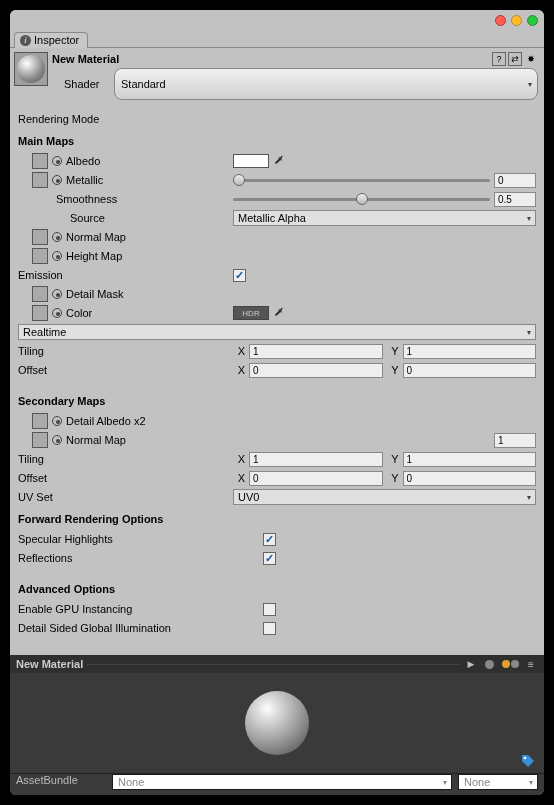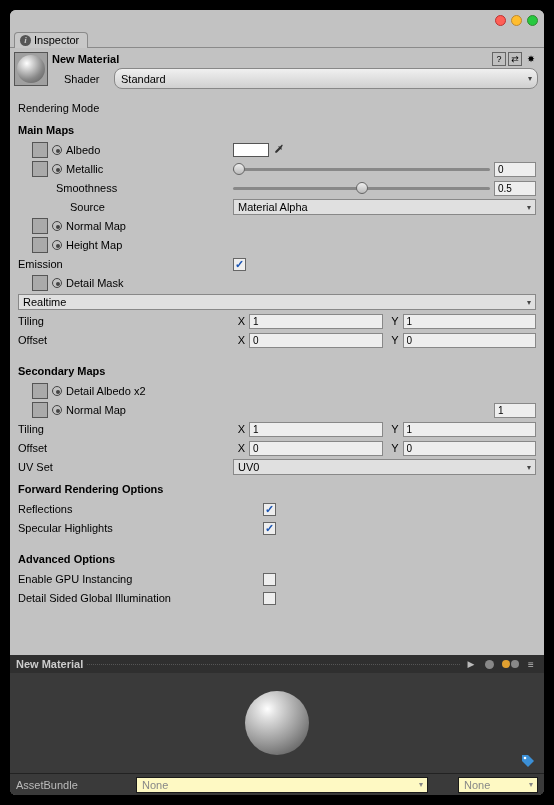--- a/index.html
+++ b/index.html
@@ -17,21 +17,21 @@
   .header { display: flex; padding: 4px 6px 4px 4px; align-items: flex-start; gap: 4px; }
   .mat-thumb { width: 34px; height: 34px; background: #a0a0a0; border: 1px solid #555; display: flex; align-items: center; justify-content: center; }
   .sphere-sm { width: 28px; height: 28px; border-radius: 50%; background: radial-gradient(circle at 35% 30%, #fff 0%, #d8d8d8 20%, #888 60%, #555 100%); }
   .header-body { flex: 1; display: flex; flex-direction: column; gap: 2px; }
   .header-top { display: flex; align-items: center; }
   .header-top .title { flex: 1; font-weight: bold; }
   .header-icons { display: flex; gap: 2px; }
   .hicon { width: 14px; height: 14px; border: 1px solid #666; background: #c0c0c0; font-size: 9px; display: flex; align-items: center; justify-content: center; }
   .shader-row { display: flex; align-items: center; gap: 4px; }
   .shader-row .lbl { width: 58px; padding-left: 12px; }
-  .dropdown { flex: 1; height: 21px; background: linear-gradient(#f0f0f0,#d0d0d0); border: 1px solid #888; border-radius: 8px; padding: 0 14px 0 6px; display: flex; align-items: center; position: relative; font-size: 10px; }
+  .dropdown { flex: 1; height: 32px; background: linear-gradient(#f0f0f0,#d0d0d0); border: 1px solid #888; border-radius: 8px; padding: 0 14px 0 6px; display: flex; align-items: center; position: relative; font-size: 10px; }
   .dropdown::after { content: "▾"; position: absolute; right: 5px; font-size: 8px; color: #444; }
   .rect-dd { flex: 1; height: 16px; background: #e0e0e0; border: 1px solid #888; padding: 0 14px 0 4px; display: flex; align-items: center; position: relative; font-size: 10px; }
   .rect-dd::after { content: "▾"; position: absolute; right: 4px; font-size: 8px; color: #444; }
   .content { flex: 1; padding: 6px 8px; overflow: hidden; }
   .row { display: flex; align-items: center; height: 18px; margin-bottom: 1px; }
   .row .label { width: 215px; display: flex; align-items: center; gap: 4px; }
   .row .ctrl { flex: 1; display: flex; align-items: center; gap: 4px; }
   .indent1 { padding-left: 14px; }
   .indent2 { padding-left: 38px; }
   .sect { font-weight: bold; margin-top: 4px; margin-bottom: 2px; }
@@ -57,23 +57,23 @@
   .pv-icon { width: 14px; height: 14px; display: flex; align-items: center; justify-content: center; font-size: 10px; color: #bbb; border-radius: 2px; }
   .pv-icon.play { font-size: 9px; }
   .pv-icon.circ::before { content: ""; width: 9px; height: 9px; border-radius: 50%; background: #888; display: block; }
   .pv-icon.dbl { width: 20px; }
   .pv-icon.dbl::before { content: ""; width: 8px; height: 8px; border-radius: 50%; background: #e0a030; display: inline-block; margin-right: 1px; }
   .pv-icon.dbl::after { content: ""; width: 8px; height: 8px; border-radius: 50%; background: #888; display: inline-block; }
   .preview-body { height: 100px; display: flex; align-items: center; justify-content: center; position: relative; }
   .sphere-big { width: 64px; height: 64px; border-radius: 50%; background: radial-gradient(circle at 35% 28%, #fff 0%, #e0e0e0 15%, #999 55%, #444 100%); }
   .tag-icon { position: absolute; right: 8px; bottom: 4px; width: 16px; height: 16px; }
   .tag-icon svg { width: 16px; height: 16px; }
-  .assetbar { height: 22px; background: #3a3a3a; display: flex; align-items: center; padding: 0 6px; gap: 6px; border-top: 1px solid #222; }
+  .assetbar { height: 22px; background: #3a3a3a; display: flex; padding: 0 6px; gap: 6px; border-top: 1px solid #222; }
   .assetbar .lbl { color: #bbb; width: 90px; }
-  .dark-dd { height: 16px; background: #fef9c3; border: 1px solid #1a1a1a; color: #888; padding: 0 14px 0 5px; display: flex; align-items: center; position: relative; font-size: 10px; margin-left: 24px; }
+  .dark-dd { height: 16px; background: #ffffff; border: 1px solid #1a1a1a; color: #888; padding: 0 14px 0 5px; display: flex; align-items: center; position: relative; font-size: 10px; }
   .dark-dd::after { content: "▾"; position: absolute; right: 4px; font-size: 8px; }
   .dark-dd.big { flex: 1; }
   .dark-dd.sm { width: 80px; }
   .spacer { height: 8px; }
 </style>
 </head>
 <body>
 
 <div class="window">
   <div class="titlebar">
@@ -156,21 +156,21 @@
             <div class="thumb" style="left:calc(50% - 6px);"></div>
           </div>
         <input class="numfield" value="0.5" style="">
       </div>
     </div>
 
     <div class="row">
       <div class="label" style="padding-left:52px;">Source</div>
       <div class="ctrl">
           <div class="rect-dd">
-            <span>Material Alpha</span>
+            <span>Metallic Alpha</span>
           </div>
         </div>
     </div>
 
     <div class="row">
       <div class="label indent1">
         <span class="texslot"></span>
         <span class="dot"></span>
         <span>Normal Map</span>
       </div>
@@ -187,20 +187,33 @@
       <div class="ctrl">
           <span class="cb checked"></span>
         </div>
     </div>
 
     <div class="row">
       <div class="label indent1">
         <span class="texslot"></span>
         <span class="dot"></span>
         <span>Detail Mask</span>
+      </div>
+    </div>
+    <div class="row">
+      <div class="label indent1">
+        <span class="texslot"></span>
+        <span class="dot"></span>
+        <span>Color</span>
+      </div>
+      <div class="ctrl">
+        <span class="hdr-swatch">HDR</span>
+        <span class="eyedrop"><svg viewBox="0 0 16 16">
+              <path d="M13 3l-1-1-3 3-1-1-1 1 1 1-5 5v2h2l5-5 1 1 1-1-1-1z" fill="#333"></path>
+            </svg></span>
       </div>
     </div>
     <div class="row">
       <div class="ctrl">
           <div class="rect-dd">
             <span>Realtime</span>
           </div>
         </div>
     </div>
 
@@ -266,27 +279,27 @@
       <div class="label">UV Set</div>
       <div class="ctrl">
           <div class="rect-dd">
             <span>UV0</span>
           </div>
         </div>
     </div>
 
     <div class="row sect">Forward Rendering Options</div>
     <div class="row">
+      <div class="label" style="width:245px;">Specular Highlights</div>
+      <div class="ctrl">
+          <span class="cb checked"></span>
+        </div>
+    </div>
+    <div class="row">
       <div class="label" style="width:245px;">Reflections</div>
-      <div class="ctrl">
-          <span class="cb checked"></span>
-        </div>
-    </div>
-    <div class="row">
-      <div class="label" style="width:245px;">Specular Highlights</div>
       <div class="ctrl">
           <span class="cb checked"></span>
         </div>
     </div>
 
     <div class="spacer"></div>
     <div class="row sect">Advanced Options</div>
     <div class="row">
       <div class="label" style="width:245px;text-align:center;">Enable GPU Instancing</div>
       <div class="ctrl">

